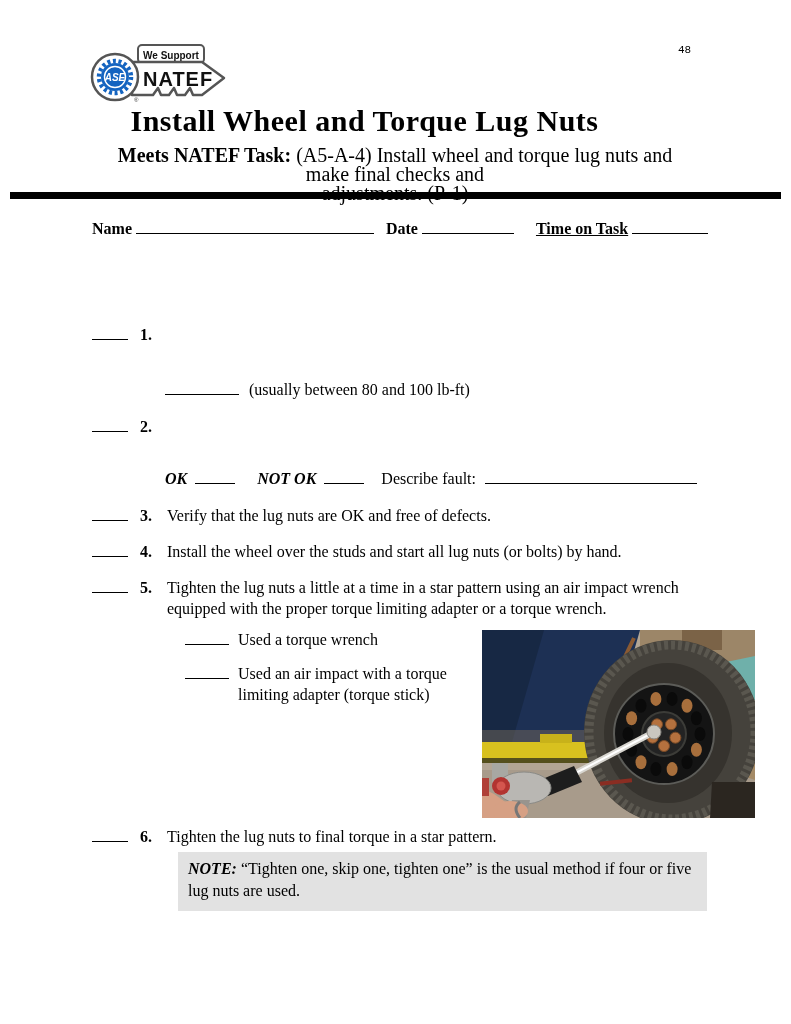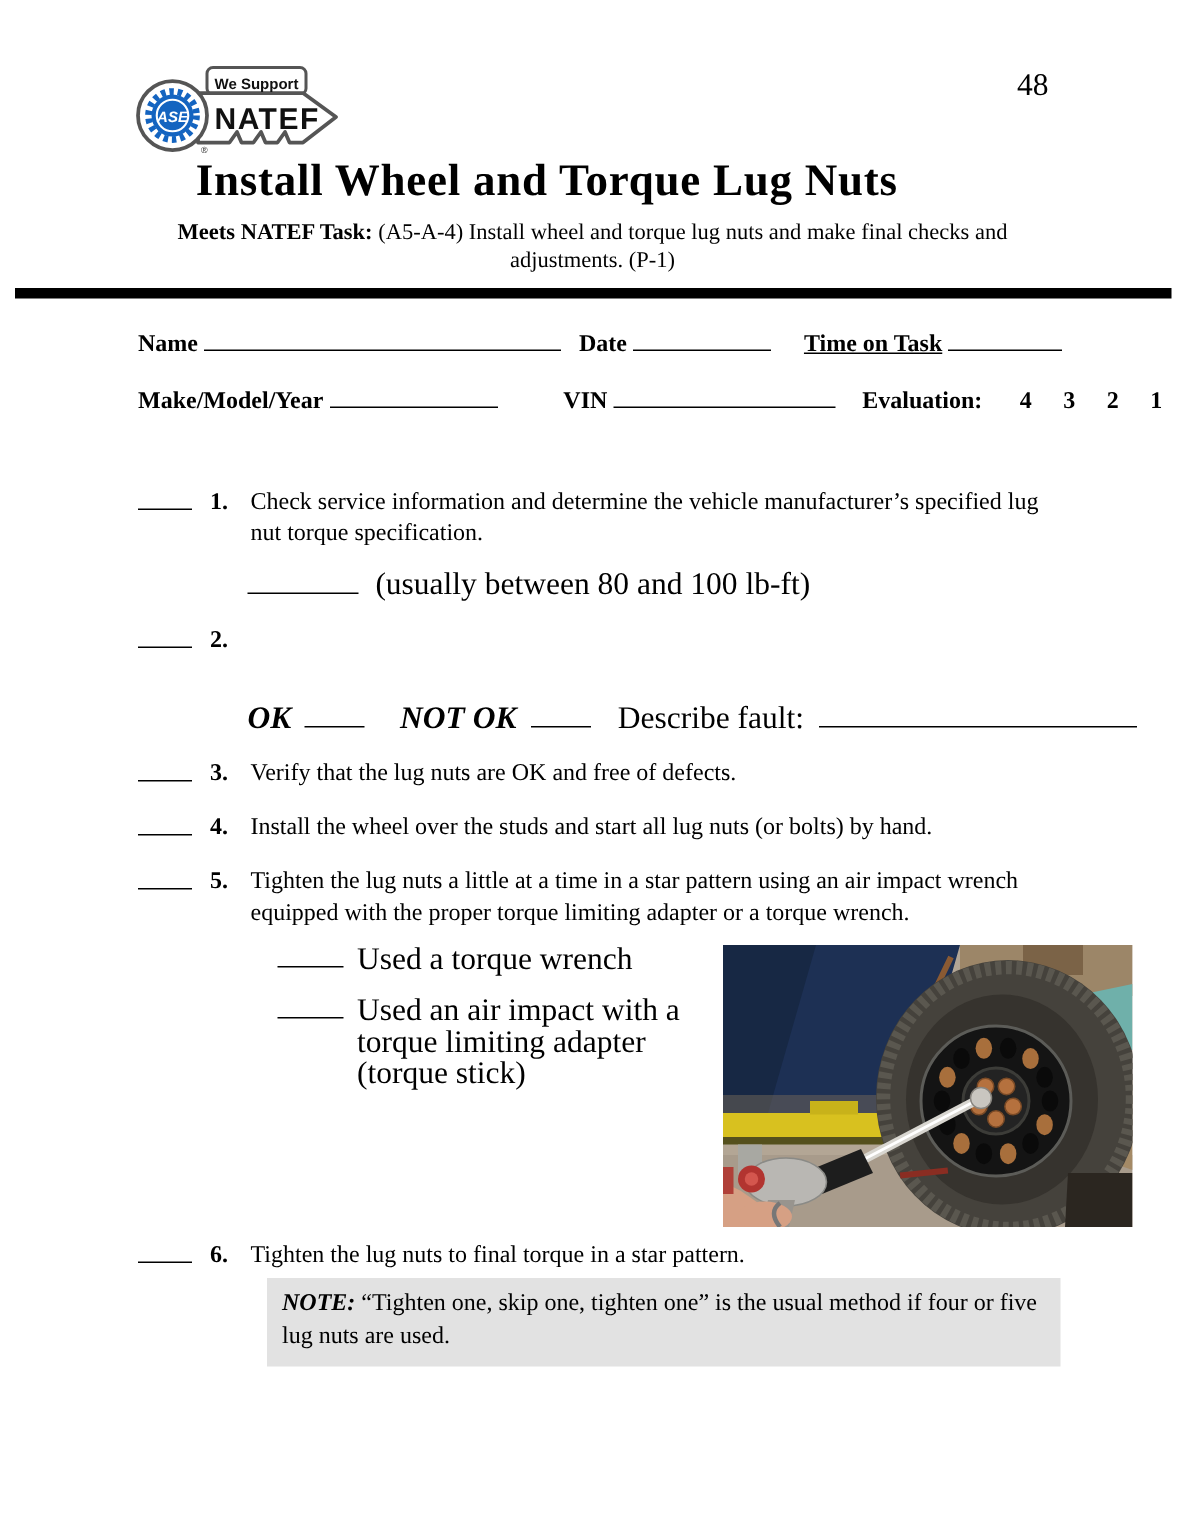--- a/index.html
+++ b/index.html
@@ -1,35 +1,35 @@
 <!DOCTYPE html>
 <html><head>
 <meta charset="utf-8">
 <style>
   html,body{margin:0;padding:0;background:#fff;}
   .page{position:relative;width:791px;height:1024px;background:#ffffff;
         font-family:"Liberation Serif",serif;color:#000;overflow:hidden;}
-  .pagenum{position:absolute;top:44px;left:678px;font-size:21px;}
+  .pagenum{position:absolute;top:44px;left:678px;font-size:11px;font-family:Liberation Mono, monospace;}
   .logo{position:absolute;top:40px;left:88px;width:146px;height:66px;}
   .title{position:absolute;top:104px;left:0;width:729px;text-align:center;
          font-size:30px;font-weight:bold;letter-spacing:.5px;}
   .subtitle{position:absolute;top:146px;left:95px;width:600px;text-align:center;
-            font-size:15px;line-height:19px;}
+            font-size:20px;line-height:19px;}
   .subtitle .b{font-weight:bold;}
   .rule{position:absolute;top:192px;left:10px;width:771px;height:7px;background:#000;}
   .formrow{position:absolute;left:92px;width:640px;font-size:16px;white-space:nowrap;}
   .formrow .lbl{font-weight:bold;}
   .u{display:inline-block;border-bottom:1.5px solid #000;height:14px;vertical-align:baseline;}
   .evalnums span{font-weight:bold;margin-left:21px;}
   .task{position:absolute;left:92px;width:622px;display:flex;align-items:flex-start;
         font-size:16px;line-height:21px;}
   .task .blank{width:36px;border-bottom:1.5px solid #000;height:15px;margin-right:12px;flex:none;}
   .task .num{font-weight:bold;width:20px;margin-right:7px;flex:none;}
   .task .txt{flex:1;}
-  .subline{position:absolute;font-size:21px;line-height:21px;}
+  .subline{position:absolute;font-size:16px;line-height:21px;}
   .subline .b{font-weight:bold;font-style:italic;}
   .opt{display:flex;align-items:flex-start;}
   .opt .blank{width:44px;border-bottom:1.5px solid #000;height:15px;margin-right:9px;flex:none;}
   .notebox{position:absolute;top:852px;left:178px;width:505px;background:#e2e2e2;
            padding:6px 14px 9px 10px;font-size:16px;line-height:22px;}
   .notebox .nlab{font-weight:bold;font-style:italic;}
   .photo{position:absolute;top:630px;left:482px;width:273px;height:188px;}
   svg text{user-select:none;}
 </style>
 </head>
@@ -62,33 +62,24 @@
 
   <div class="formrow" style="top:219px;">
     <span class="lbl">Name</span>
     <span class="u" style="width:238px;"></span>
     <span style="margin-left:8px;" class="lbl">Date</span>
     <span class="u" style="width:92px;"></span>
     <span style="margin-left:18px;text-decoration:underline;" class="lbl">Time on Task</span>
     <span class="u" style="width:76px;"></span>
   </div>
 
-  <div class="formrow" style="top:257px;">
-    <span class="lbl">Make/Model/Year</span>
-    <span class="u" style="width:112px;"></span>
-    <span style="margin-left:40px;" class="lbl">VIN</span>
-    <span class="u" style="width:148px;"></span>
-    <span style="margin-left:14px;" class="lbl">Evaluation:</span>
-    <span class="evalnums"><span>4</span><span>3</span><span>2</span><span>1</span></span>
-  </div>
 
   <div class="task" style="top:324px;">
     <span class="blank"></span>
     <span class="num">1.</span>
-    <span class="txt">Check service information and determine the vehicle manufacturer’s specified lug nut torque specification.</span>
   </div>
   <div class="subline" style="top:379px;left:165px;">
     <span class="u" style="width:74px;"></span>
     <span style="margin-left:6px;">(usually between 80 and 100 lb-ft)</span>
   </div>
 
   <div class="task" style="top:416px;">
     <span class="blank"></span>
     <span class="num">2.</span>
   </div>

